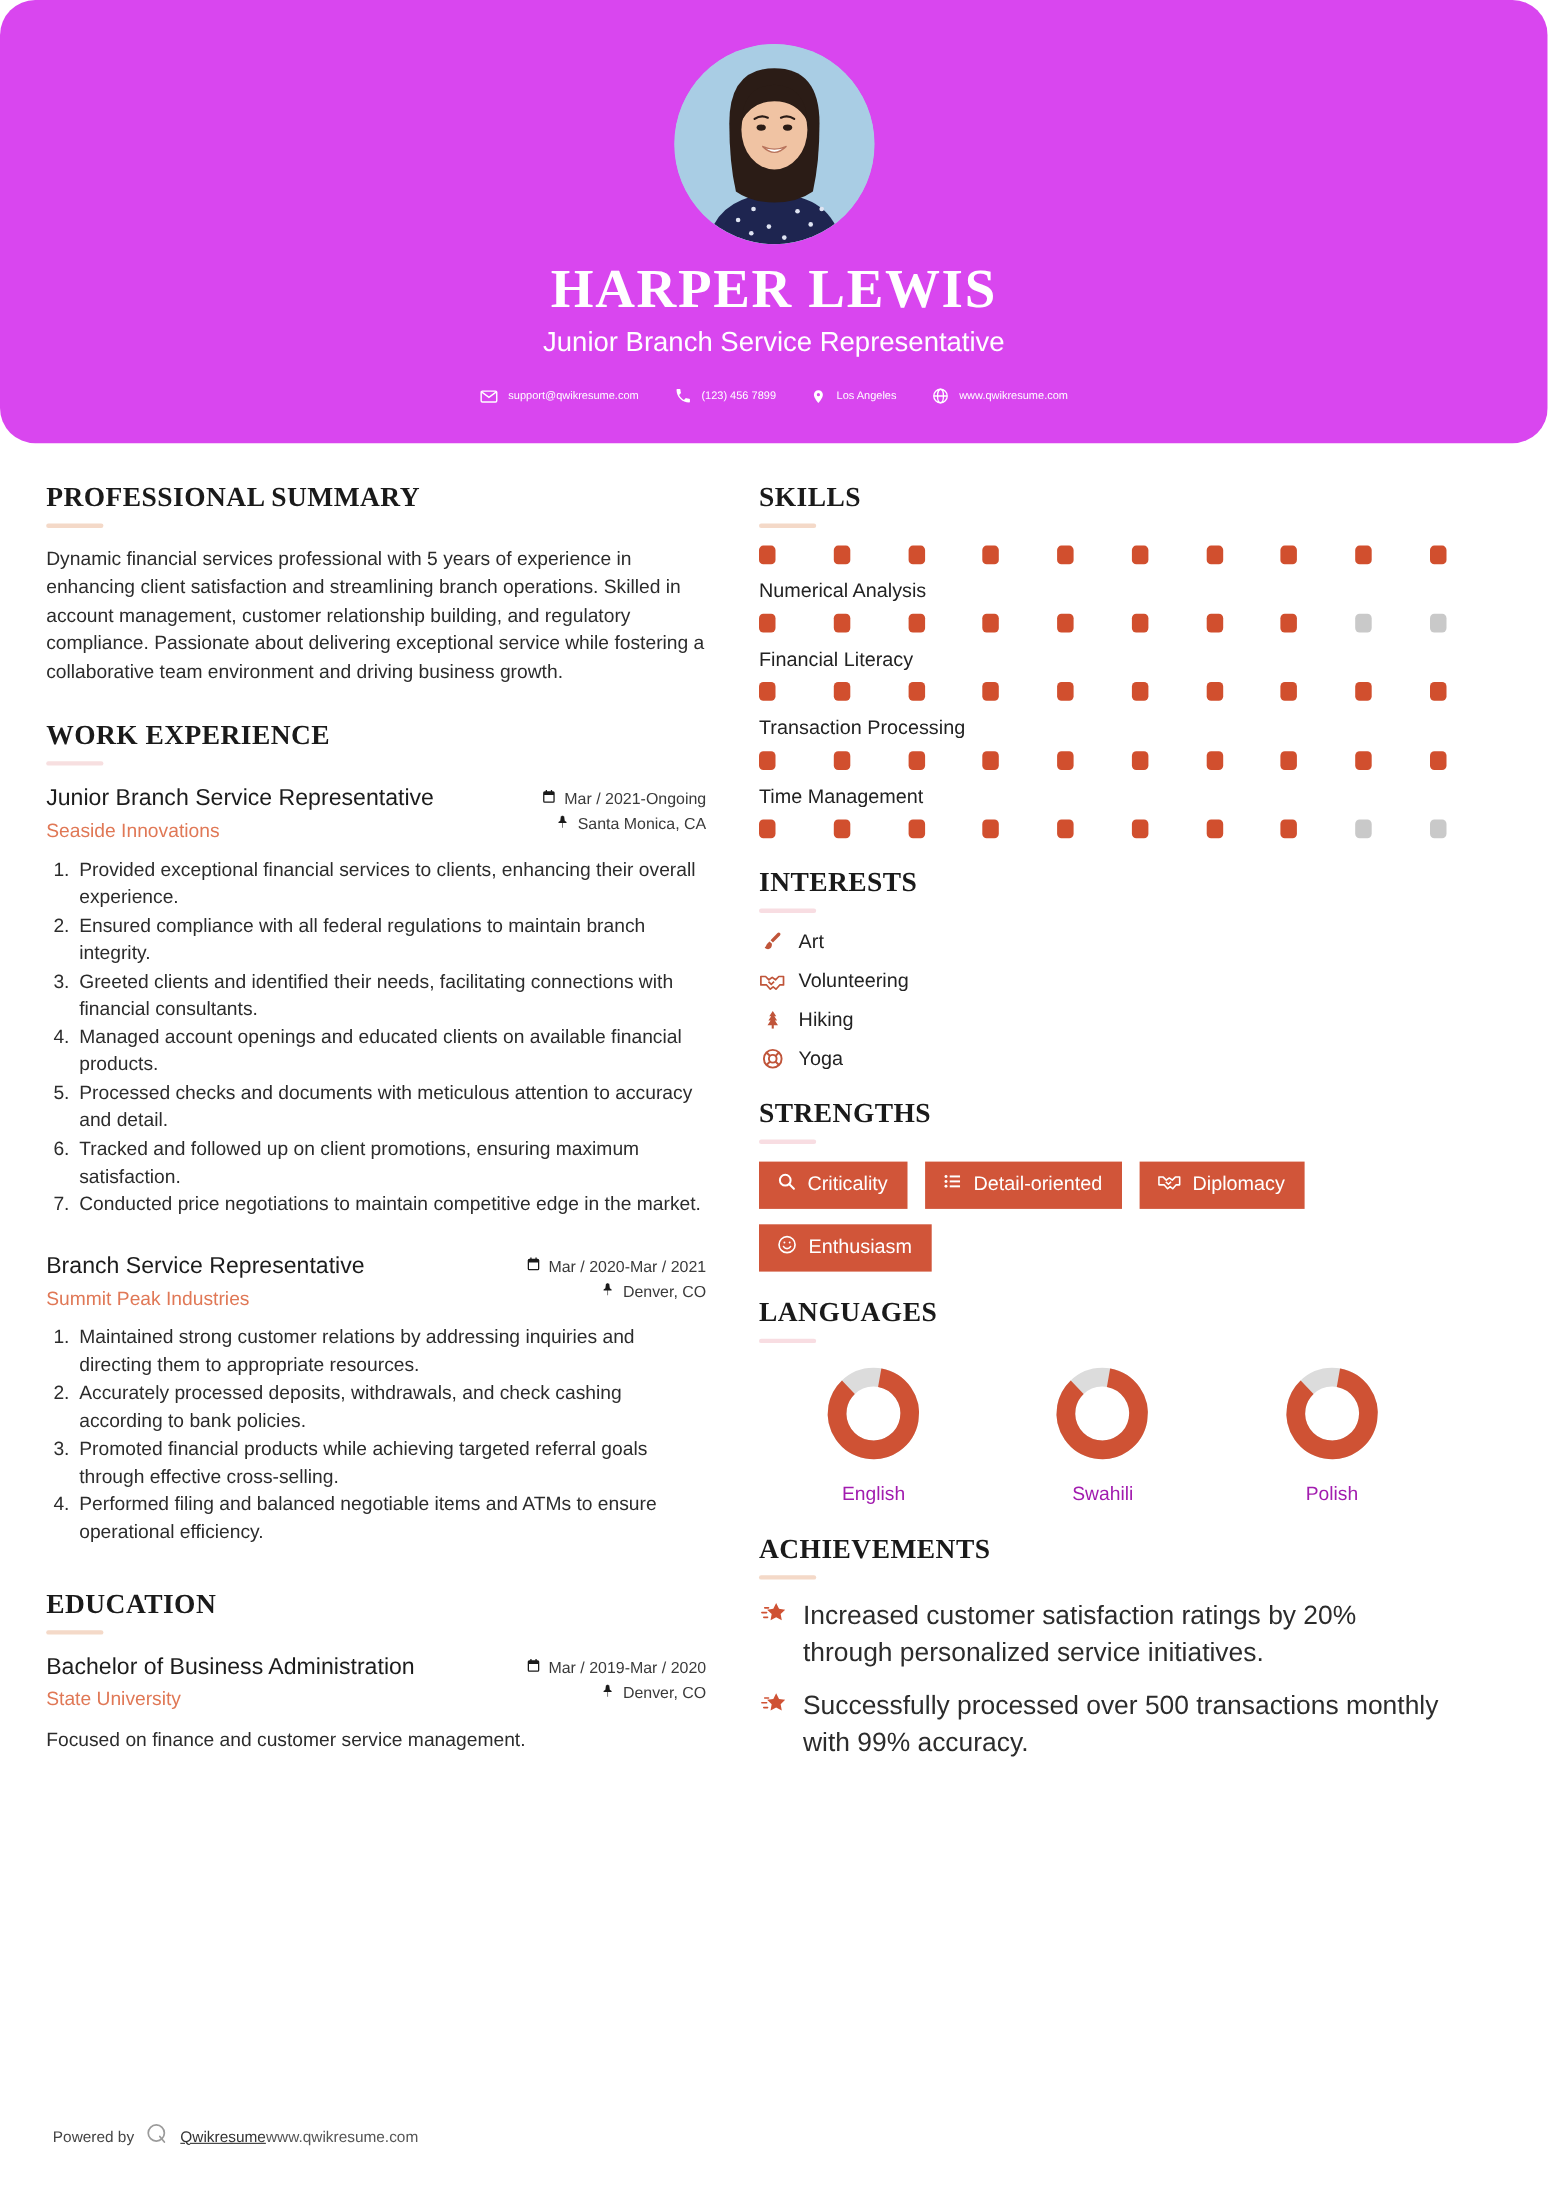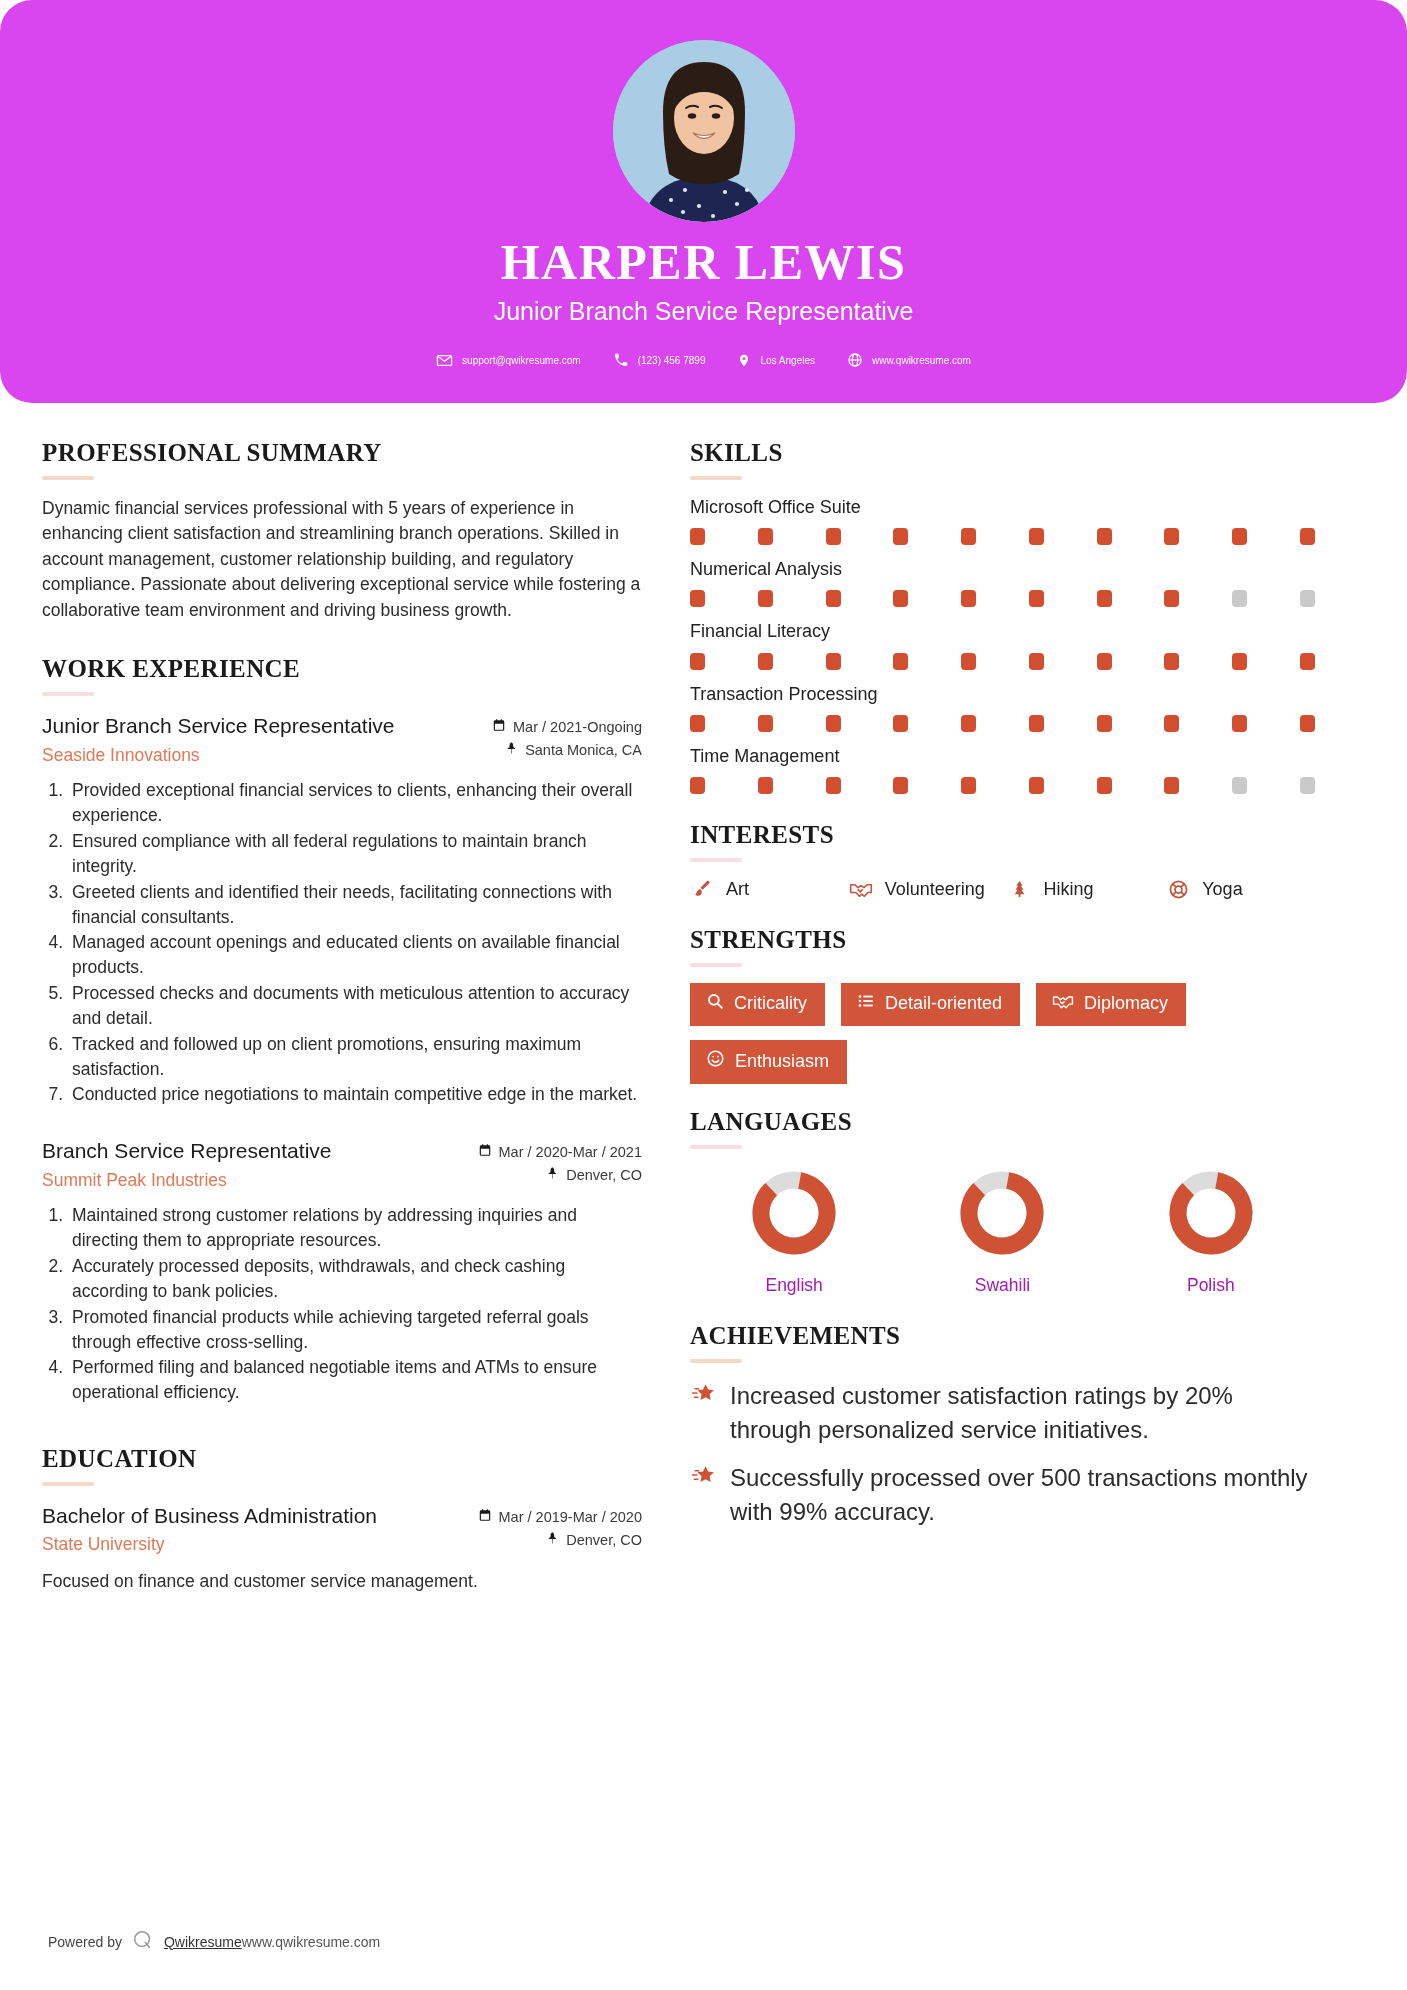--- a/index.html
+++ b/index.html
@@ -162,21 +162,21 @@
   .dot {
     width: 15px; height: 17px;
     border-radius: 4px;
     background: #d14f2e;
   }
   .dot.off { background: #c9c9c9; }
 
   
   .interests-grid {
     display: grid;
-    grid-template-columns: 1fr 1fr 1fr 1fr;
+    grid-template-columns: 1fr;
     row-gap: 14px;
     column-gap: 10px;
   }
   .interest-item {
     display: flex;
     align-items: center;
     gap: 12px;
     font-size: 18px;
     color: #222;
   }
@@ -456,21 +456,20 @@
     </div>
   </div>
 
   <div class="col-right">
 
     <div>
       <div class="sec-title">SKILLS</div>
       <div class="sec-rule"></div>
       <div id="skills-list">
           <div class="skill">
-            <div class="skill-name">Microsoft Office Suite</div>
             <div class="dot-row">
               <span class="dot"></span>
               <span class="dot"></span>
               <span class="dot"></span>
               <span class="dot"></span>
               <span class="dot"></span>
               <span class="dot"></span>
               <span class="dot"></span>
               <span class="dot"></span>
               <span class="dot"></span>

